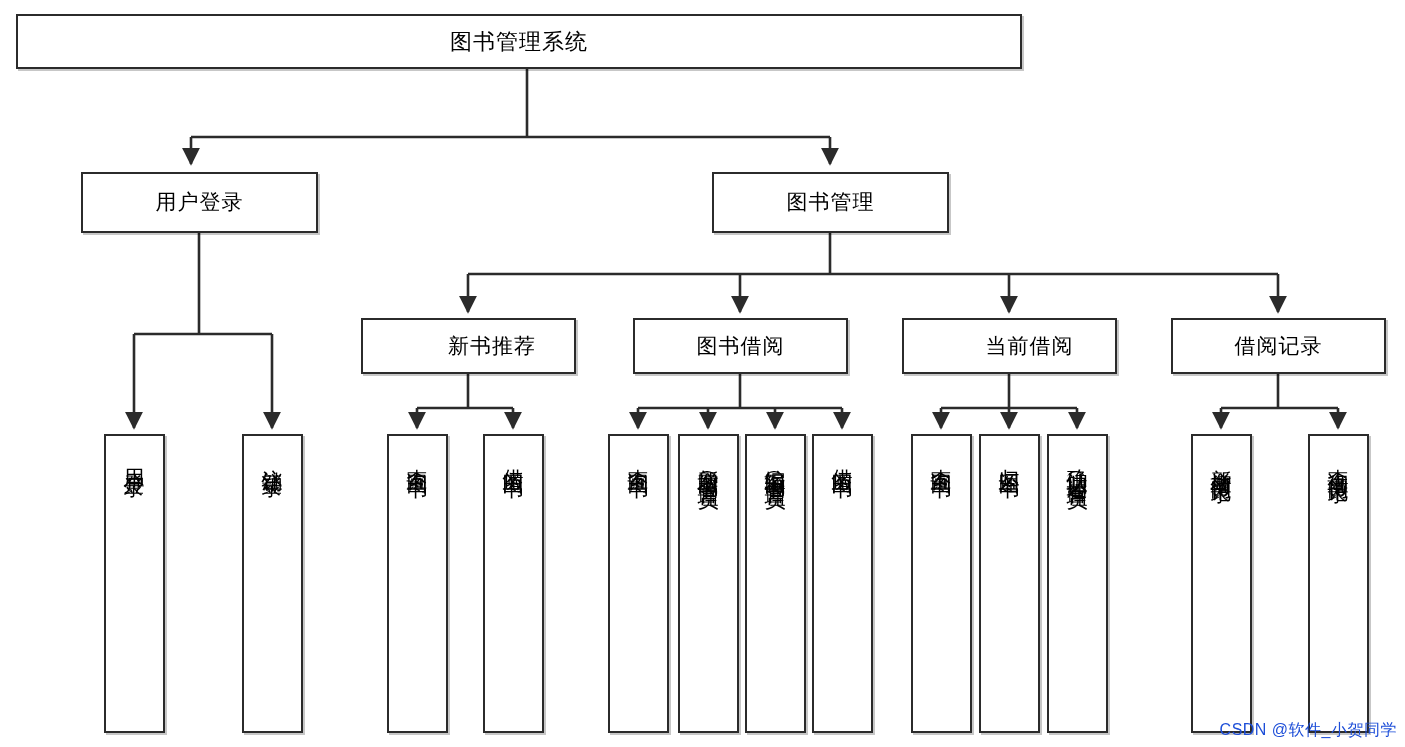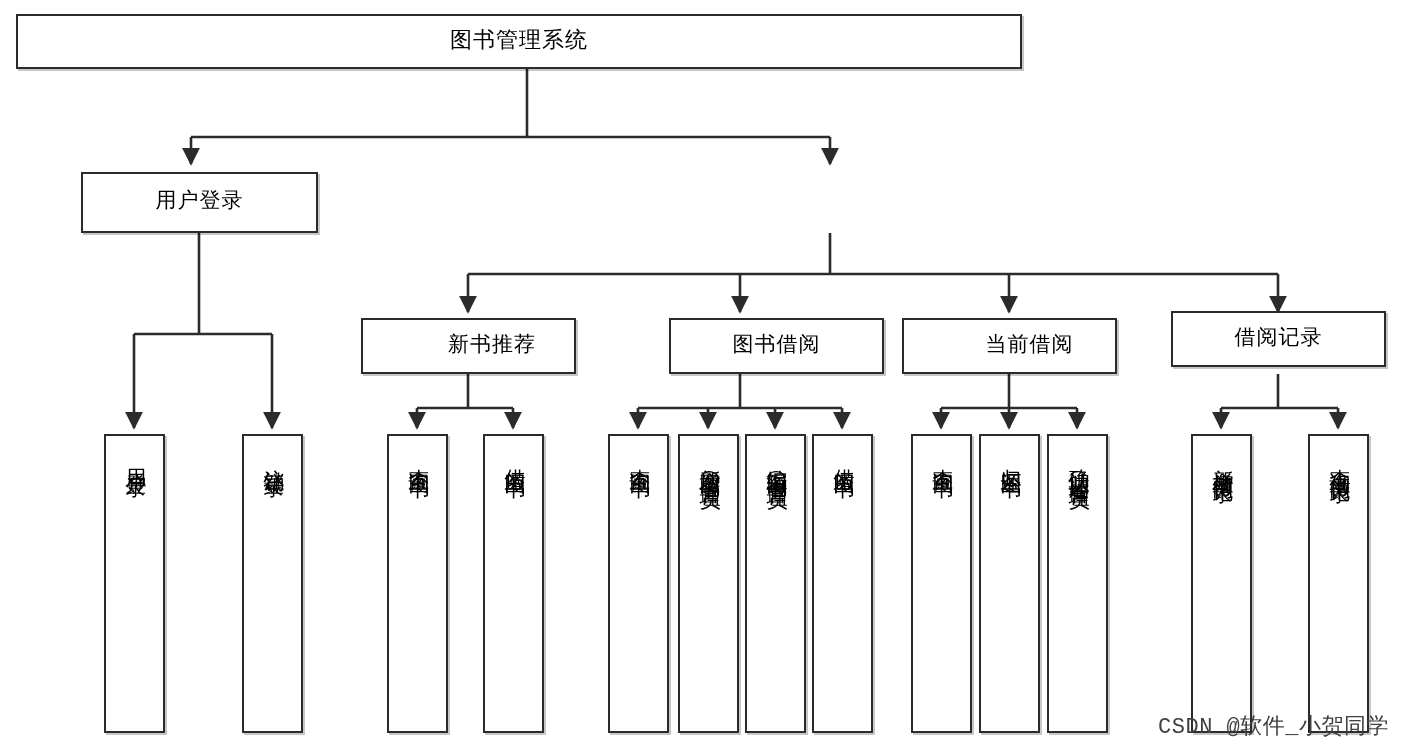--- a/index.html
+++ b/index.html
@@ -10,21 +10,20 @@
   }
   body {
     font-family: "Liberation Sans", "DejaVu Sans", sans-serif;
   }
   #canvas {
     position: relative;
     width: 1405px;
     height: 747px;
     background: #ffffff;
     overflow: hidden;
-    font-family: Liberation Mono, monospace;
   }
   #edges {
     position: absolute;
     left: 0;
     top: 0;
     width: 1405px;
     height: 747px;
     pointer-events: none;
   }
   .node {
@@ -62,24 +61,24 @@
   .node.vert .label {
     writing-mode: vertical-rl;
     text-orientation: upright;
     font-size: 21px;
     line-height: 1.0;
     letter-spacing: 3px;
     white-space: nowrap;
   }
   .watermark {
     position: absolute;
-    right: 16px;
+    right: 8px;
     bottom: 6px;
-    font-size: 22px;
-    color: #404040;
+    font-size: 16px;
+    color: #1d4ed8;
     letter-spacing: 0.5px;
     z-index: 5;
     white-space: nowrap;
     pointer-events: none;
   }
 </style>
 </head>
 <body>
 
 <div id="canvas">
@@ -135,34 +134,37 @@
   </svg>
 
   <div class="node horiz root" style="left:16px; top:14px; width:1006px; height:55px;">
     <span class="label">图书管理系统</span>
   </div>
 
   <div class="node horiz" style="left:81px; top:172px; width:237px; height:61px;">
     <span class="label">用户登录</span>
   </div>
 
+  <div class="node horiz" style="left:712px; top:172px; width:237px; height:61px;">
+    <span class="label">图书管理</span>
+  </div>
 
   <div class="node horiz" style="left:361px; top:318px; width:215px; height:56px;padding-left:47px;">
     <span class="label">新书推荐</span>
   </div>
 
-  <div class="node horiz" style="left:633px; top:318px; width:215px; height:56px;margin-left:36px;">
+  <div class="node horiz" style="left:633px; top:318px; width:215px; height:56px;">
     <span class="label">图书借阅</span>
   </div>
 
   <div class="node horiz" style="left:902px; top:318px; width:215px; height:56px;padding-left:40px;">
     <span class="label">当前借阅</span>
   </div>
 
-  <div class="node horiz" style="left:1171px; top:311px; width:215px; height:56px;">
+  <div class="node horiz" style="left:1171px; top:318px; width:215px; height:56px;">
     <span class="label">借阅记录</span>
   </div>
 
   <div class="node vert" style="left:104px; top:434px; width:61px; height:299px;">
     <span class="label">用户登录</span>
   </div>
 
   <div class="node vert" style="left:242px; top:434px; width:61px; height:299px;">
     <span class="label">注销登录</span>
   </div>

